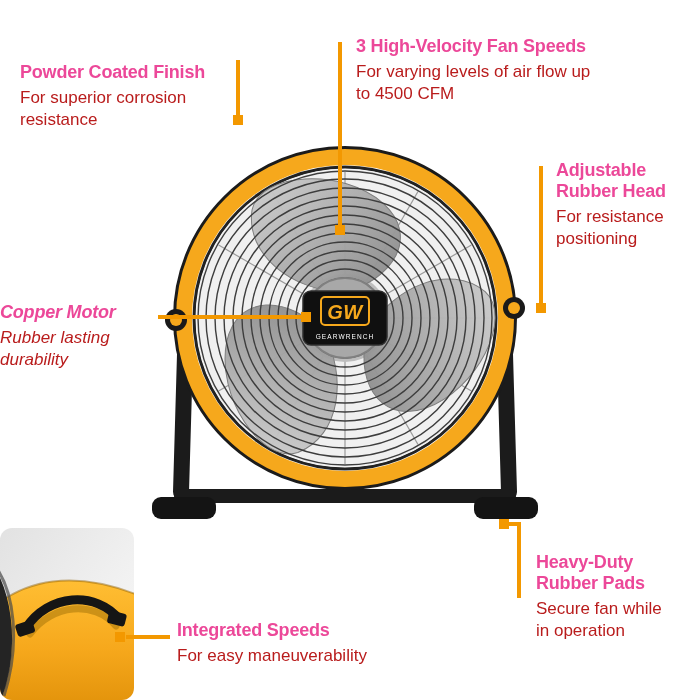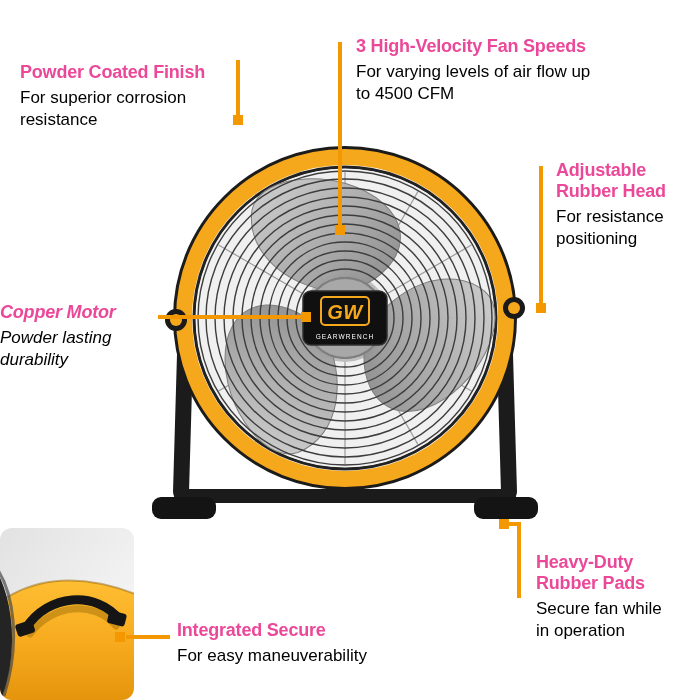--- a/index.html
+++ b/index.html
@@ -12,21 +12,21 @@
   }
   .canvas { position:absolute; inset:0; width:700px; height:700px; }
 
   .fan-svg { position:absolute; left:0; top:0; width:700px; height:700px; }
 
   .callout { position:absolute; z-index:5; }
   .callout h3 {
     font-size:18px; font-weight:bold; color:#ec4899;
     line-height:1.18; letter-spacing:-0.2px; margin-bottom:4px;
   }
-  .callout p { font-size:17px; color:#000000; line-height:1.27; }
+  .callout p { font-size:17px; color:#b91c1c; line-height:1.27; }
   .align-right { }
 
   .bar { position:absolute; background:#F39800; z-index:4; }
   .dot { position:absolute; width:10px; height:10px; background:#F39800; z-index:4; }
 
   .photo {
     position:absolute; left:0; top:528px; width:134px; height:172px;
     border-radius:12px; overflow:hidden; z-index:2;
   }
 </style>
@@ -171,26 +171,26 @@
     <p>For varying levels of air flow up to 4500 CFM</p>
   </div>
 
   <div class="callout" style="left:556px; top:160px; width:122px;">
     <h3>Adjustable Rubber Head</h3>
     <p>For resistance positioning</p>
   </div>
 
   <div class="callout align-right" style="left:0; top:302px; width:138px;font-style:italic;">
     <h3>Copper Motor</h3>
-    <p>Powder lasting durability</p>
+    <p>Rubber lasting durability</p>
   </div>
 
   <div class="callout" style="left:536px; top:552px; width:130px;">
     <h3>Heavy-Duty Rubber Pads</h3>
     <p>Secure fan while in operation</p>
   </div>
 
   <div class="callout" style="left:177px; top:620px; width:230px;">
-    <h3>Integrated Secure</h3>
+    <h3>Integrated Speeds</h3>
     <p>For easy maneuverability</p>
   </div>
 
 </div>
 
 </body></html>

